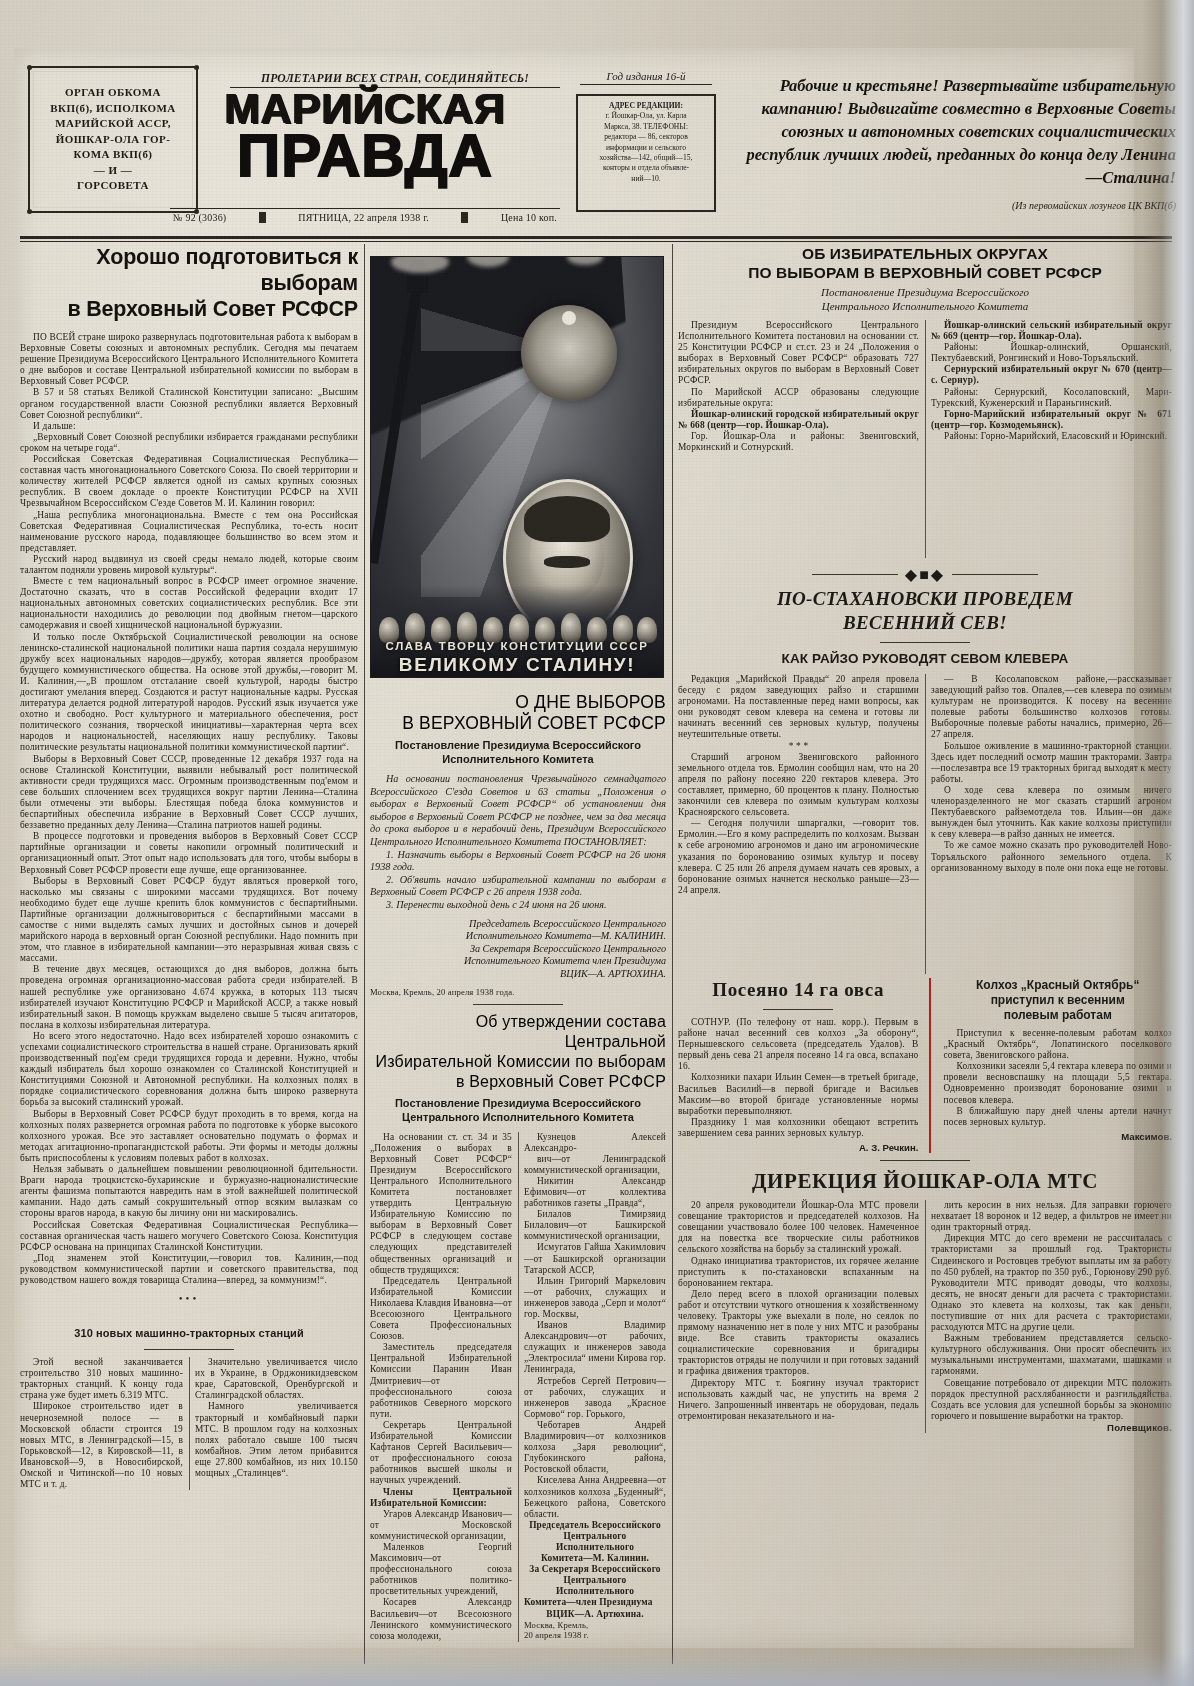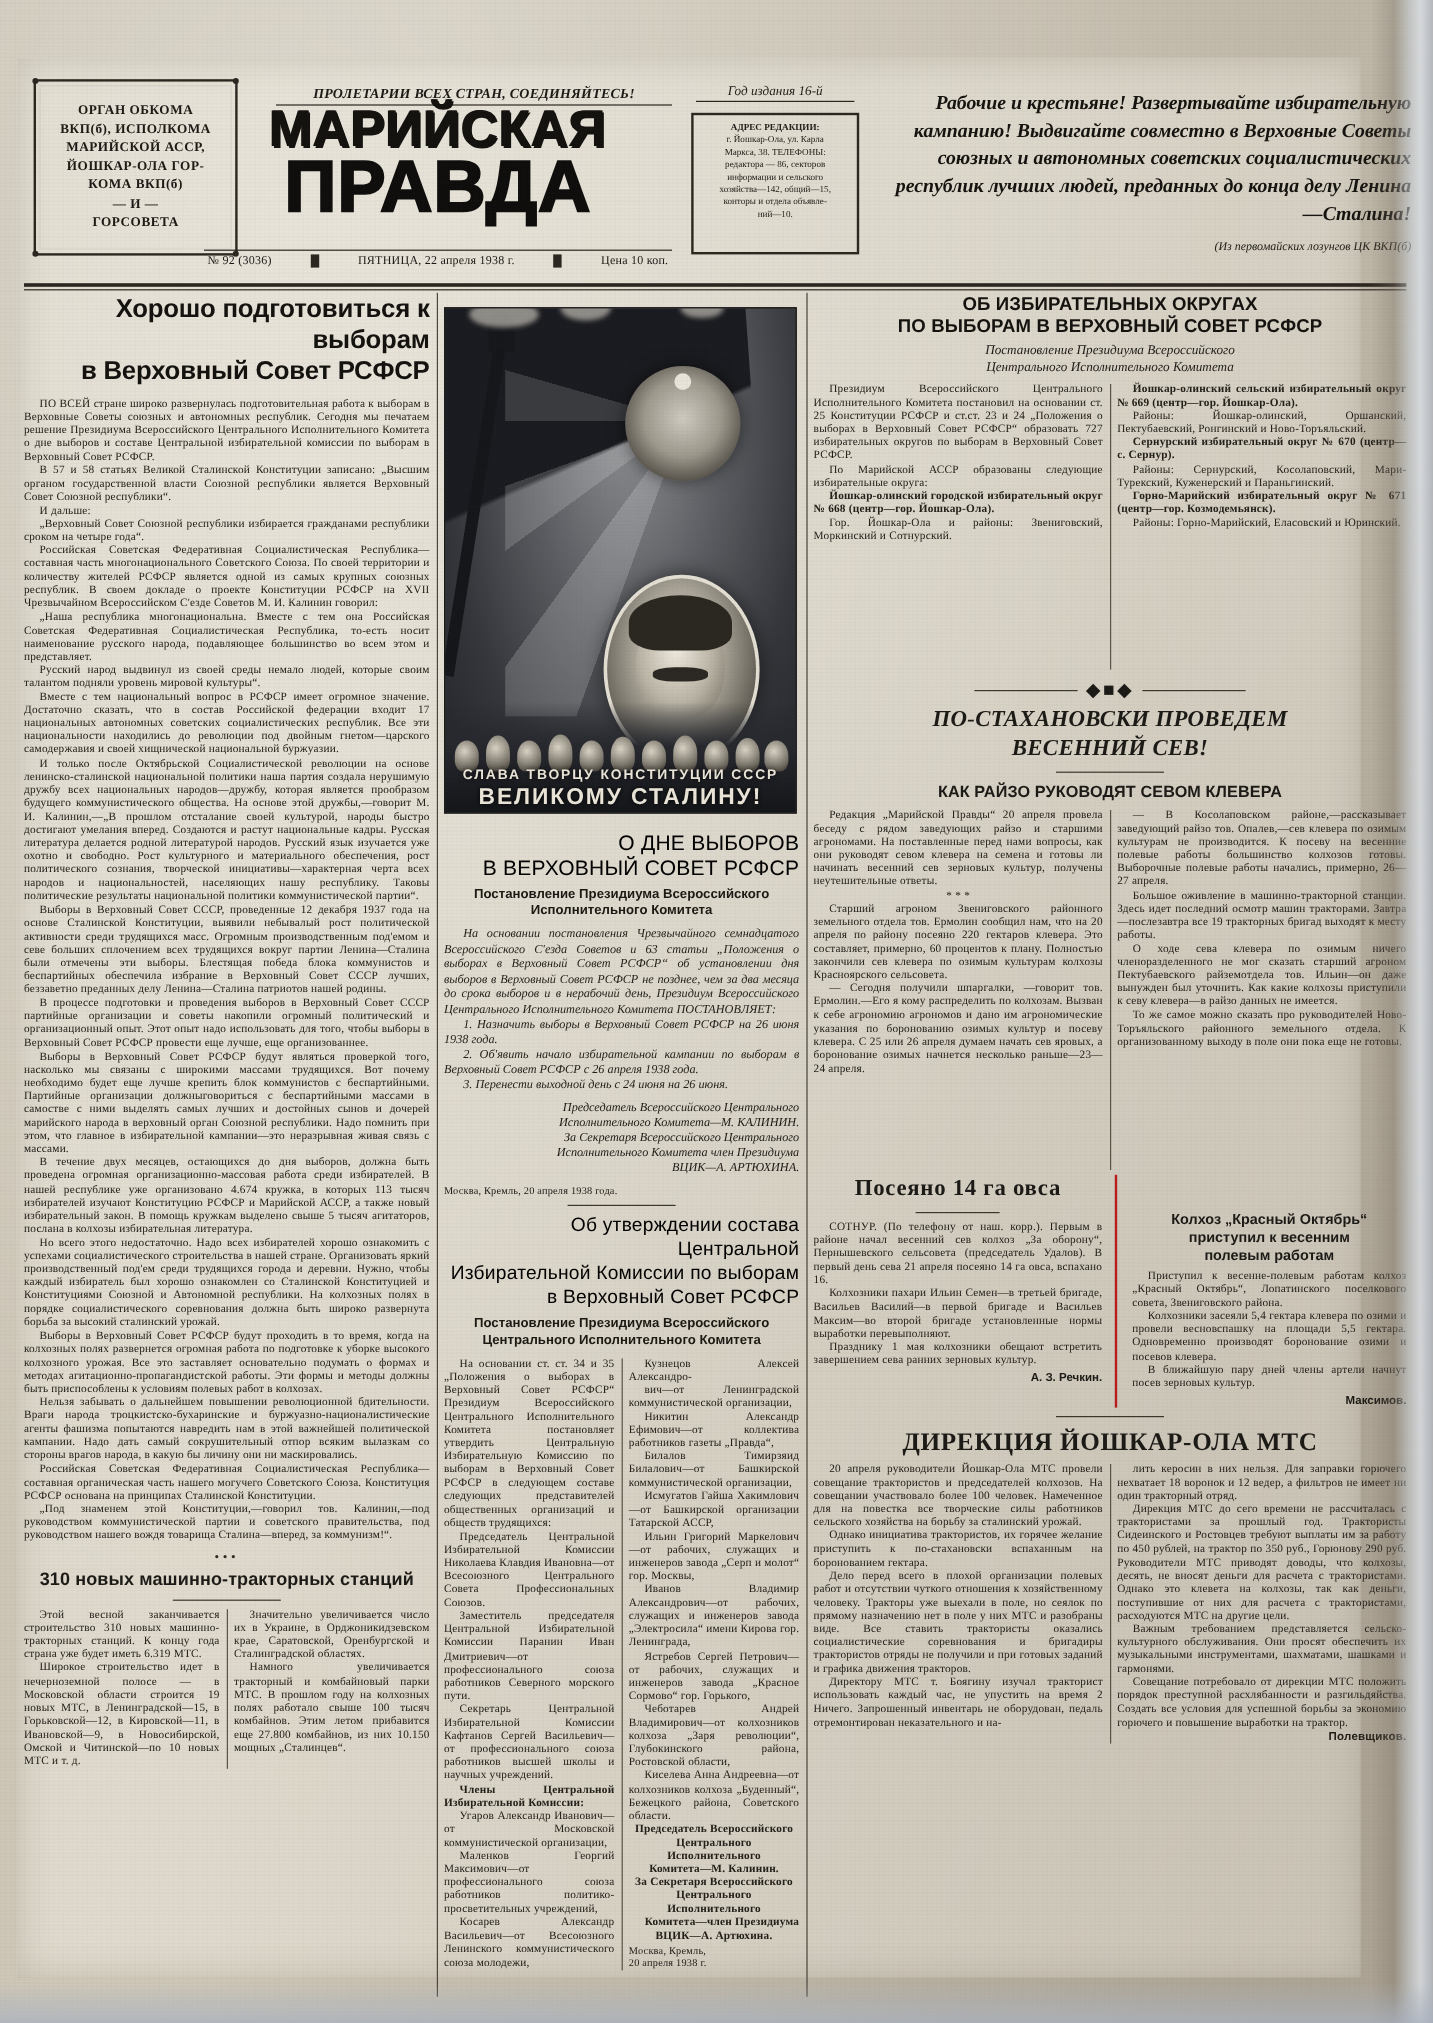--- a/index.html
+++ b/index.html
@@ -233,21 +233,21 @@
   .hl-ital-big{
     font-family:"Liberation Serif",serif;font-style:italic;font-weight:bold;
     font-size:19px;line-height:24px;text-align:center;letter-spacing:.3px;
   }
   .hl-sub{
     font-family:"Liberation Sans",sans-serif;font-weight:bold;font-size:13.5px;
     line-height:17px;text-align:center;letter-spacing:.1px;
   }
   .hl-small{
     font-family:"Liberation Sans",sans-serif;font-weight:bold;font-size:12px;
-    line-height:15px;text-align:center;margin-top:30px;
+    line-height:15px;text-align:center;
   }
   .hl-serif-big{
     font-family:"Liberation Serif",serif;font-weight:bold;font-size:19px;
     line-height:24px;text-align:center;letter-spacing:.6px;
   }
   .italic-sub{
     font-family:"Liberation Serif",serif;font-style:italic;font-size:11px;
     line-height:14px;text-align:center;margin-top:3px;
   }
   .twocol{column-count:2;column-gap:12px;column-rule:1px solid #5a5244;}
@@ -350,21 +350,21 @@
         <p>В течение двух месяцев, остающихся до дня выборов, должна быть проведена огромная организационно-массовая работа среди избирателей. В нашей республике уже организовано 4.674 кружка, в которых 113 тысяч избирателей изучают Конституцию РСФСР и Марийской АССР, а также новый избирательный закон. В помощь кружкам выделено свыше 5 тысяч агитаторов, послана в колхозы избирательная литература.</p>
         <p>Но всего этого недостаточно. Надо всех избирателей хорошо ознакомить с успехами социалистического строительства в нашей стране. Организовать яркий производственный под'ем среди трудящихся города и деревни. Нужно, чтобы каждый избиратель был хорошо ознакомлен со Сталинской Конституцией и Конституциями Союзной и Автономной республики. На колхозных полях в порядке социалистического соревнования должна быть широко развернута борьба за высокий сталинский урожай.</p>
         <p>Выборы в Верховный Совет РСФСР будут проходить в то время, когда на колхозных полях развернется огромная работа по подготовке к уборке высокого колхозного урожая. Все это заставляет основательно подумать о формах и методах агитационно-пропагандистской работы. Эти формы и методы должны быть приспособлены к условиям полевых работ в колхозах.</p>
         <p>Нельзя забывать о дальнейшем повышении революционной бдительности. Враги народа троцкистско-бухаринские и буржуазно-националистические агенты фашизма попытаются навредить нам в этой важнейшей политической кампании. Надо дать самый сокрушительный отпор всяким вылазкам со стороны врагов народа, в какую бы личину они ни маскировались.</p>
         <p>Российская Советская Федеративная Социалистическая Республика—составная органическая часть нашего могучего Советского Союза. Конституция РСФСР основана на принципах Сталинской Конституции.</p>
         <p>„Под знаменем этой Конституции,—говорил тов. Калинин,—под руководством коммунистической партии и советского правительства, под руководством нашего вождя товарища Сталина—вперед, за коммунизм!“.</p>
       </div>
 
       <div class="dinkus">•••</div>
 
-      <div class="hl-sub" style="font-size:15px;line-height:18px;margin-top:4px">310 новых машинно-тракторных станций</div>
+      <div class="hl-sub" style="font-size:11px;line-height:18px;margin-top:20px">310 новых машинно-тракторных станций</div>
       <div class="short-rule"></div>
 
       <div class="body-txt twocol">
         <p>Этой весной заканчивается строительство 310 новых машинно-тракторных станций. К концу года страна уже будет иметь 6.319 МТС.</p>
         <p>Широкое строительство идет в нечерноземной полосе — в Московской области строится 19 новых МТС, в Ленинградской—15, в Горьковской—12, в Кировской—11, в Ивановской—9, в Новосибирской, Омской и Читинской—по 10 новых МТС и т. д.</p>
         <p>Значительно увеличивается число их в Украине, в Орджоникидзевском крае, Саратовской, Оренбургской и Сталинградской областях.</p>
         <p>Намного увеличивается тракторный и комбайновый парки МТС. В прошлом году на колхозных полях работало свыше 100 тысяч комбайнов. Этим летом прибавится еще 27.800 комбайнов, из них 10.150 мощных „Сталинцев“.</p>
       </div>
     </div>
 
@@ -457,21 +457,21 @@
         <p>Ильин Григорий Маркелович—от рабочих, служащих и инженеров завода „Серп и молот“ гор. Москвы,</p>
         <p>Иванов Владимир Александрович—от рабочих, служащих и инженеров завода „Электросила“ имени Кирова гор. Ленинграда,</p>
         <p>Ястребов Сергей Петрович—от рабочих, служащих и инженеров завода „Красное Сормово“ гор. Горького,</p>
         <p>Чеботарев Андрей Владимирович—от колхозников колхоза „Заря революции“, Глубокинского района, Ростовской области,</p>
         <p>Киселева Анна Андреевна—от колхозников колхоза „Буденный“, Бежецкого района, Советского области.</p>
         <p class="bold-run" style="text-align:center;text-indent:0">Председатель Всероссийского</p>
         <p class="bold-run" style="text-align:center;text-indent:0">Центрального Исполнительного</p>
         <p class="bold-run" style="text-align:center;text-indent:0">Комитета—М. Калинин.</p>
         <p class="bold-run" style="text-align:center;text-indent:0">За Секретаря Всероссийского</p>
         <p class="bold-run" style="text-align:center;text-indent:0">Центрального Исполнительного</p>
-        <p class="bold-run" style="text-align:right;text-indent:0">Комитета—член Президиума</p>
+        <p class="bold-run" style="text-align:left;text-indent:0">Комитета—член Президиума</p>
         <p class="bold-run" style="text-align:center;text-indent:0">ВЦИК—А. Артюхина.</p>
         <p class="tiny-note" style="text-indent:0">Москва, Кремль,</p>
         <p class="tiny-note" style="text-indent:0">20 апреля 1938 г.</p>
       </div>
     </div>
 
     <div id="colC">
 
       <div class="hl-right">
         <div>ОБ ИЗБИРАТЕЛЬНЫХ ОКРУГАХ</div>

